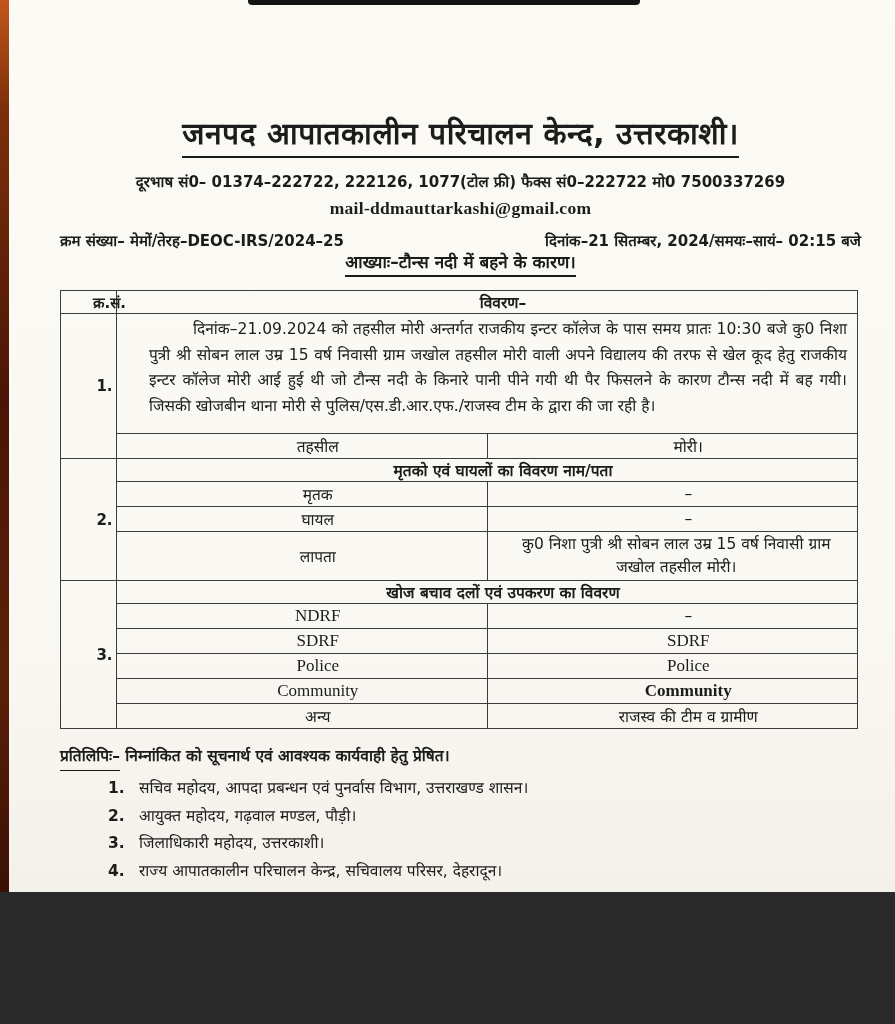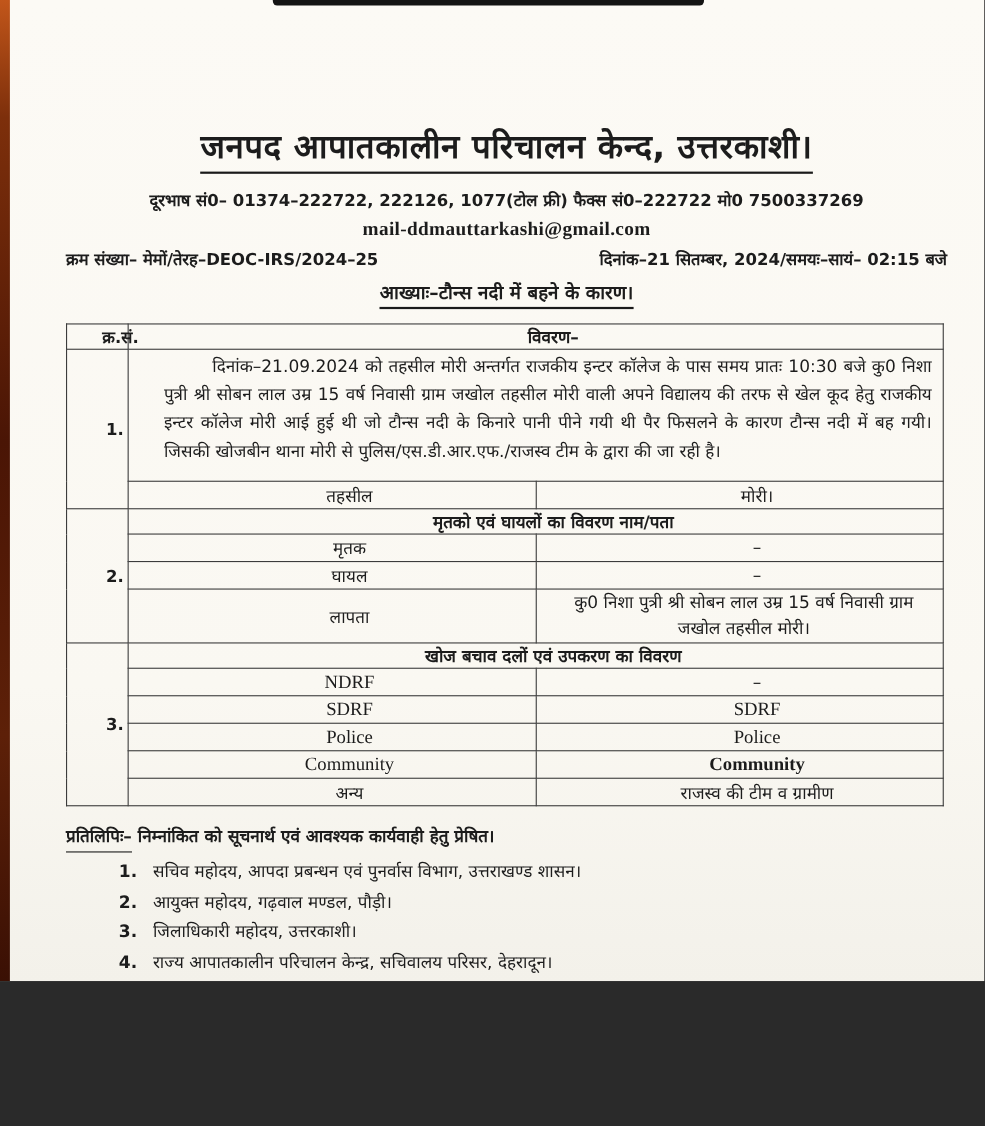--- a/index.html
+++ b/index.html
@@ -31,23 +31,23 @@
   }
   .phone-line {
     text-align:center; font-size:15px; font-weight:600; margin-top:13px;
   }
   .email-line {
     text-align:center; font-size:17.5px; font-weight:700; margin-top:7px;
     font-family:"Liberation Serif", serif; letter-spacing:0.3px;
   }
   .memo-row {
     display:flex; justify-content:space-between; align-items:baseline;
-    margin-top:6px; font-size:15px; font-weight:600;
-  }
-  .subject-wrap { text-align:center; margin-top:9px; }
+    margin-top:11px; font-size:15px; font-weight:600;
+  }
+  .subject-wrap { text-align:center; }
   .subject {
     display:inline-block; font-size:17px; font-weight:700;
     border-bottom:2px solid #1a1a1a; padding-bottom:2px;
   }
 
   table.report {
     width:798px; margin-top:13px; border-collapse:collapse;
     table-layout:fixed;
   }
   table.report td {

